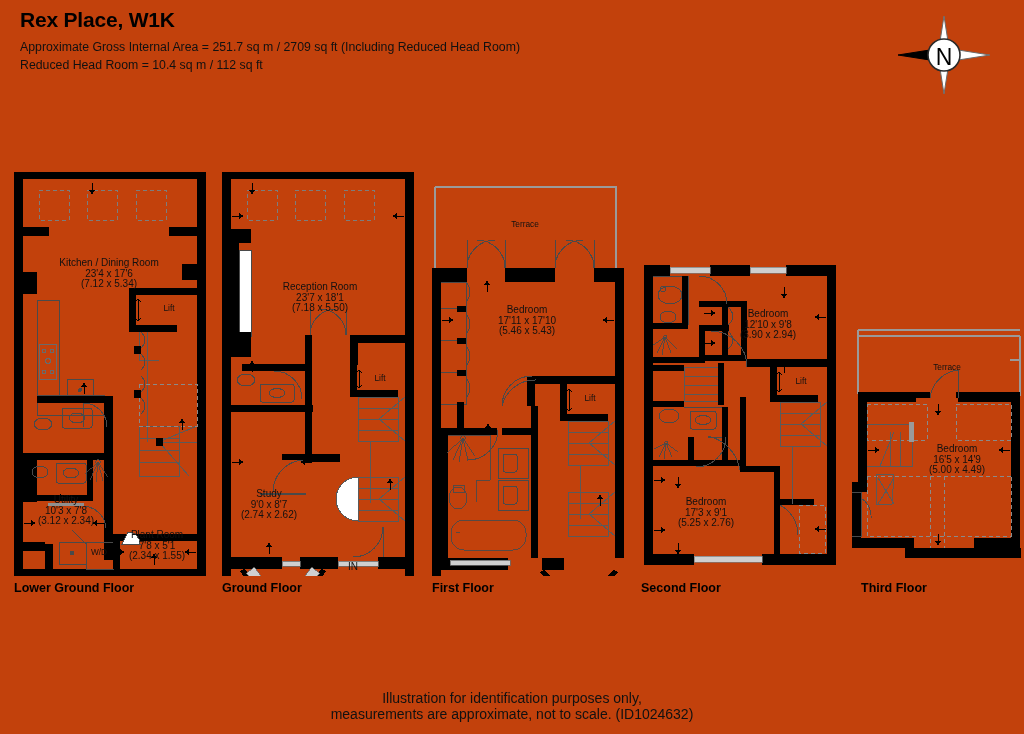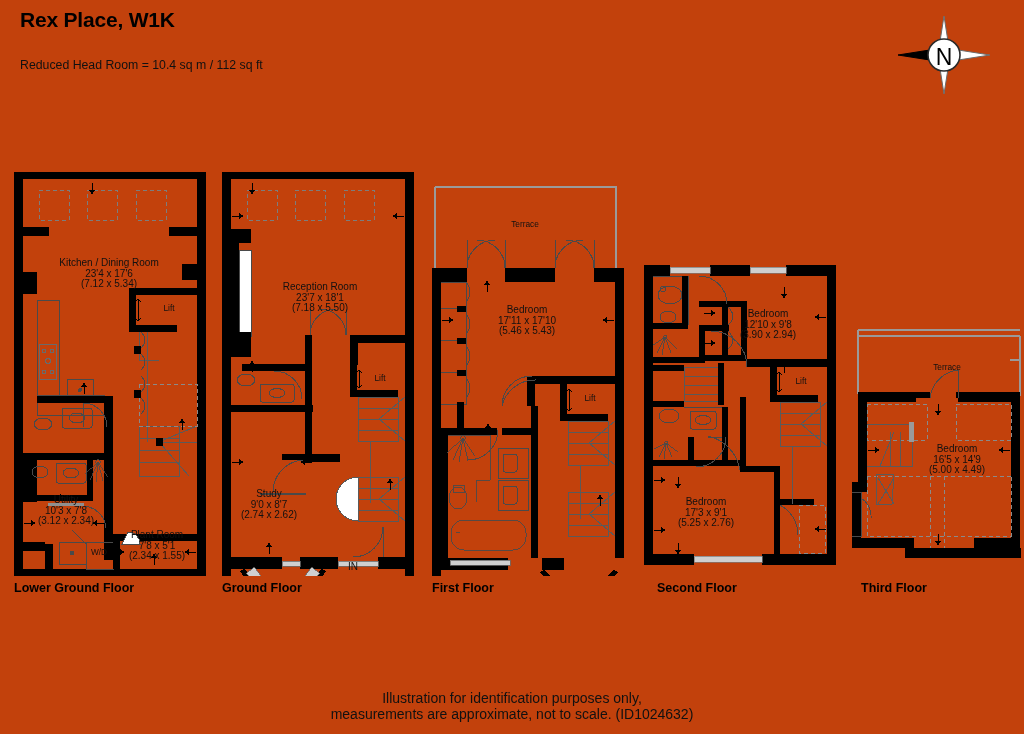--- a/index.html
+++ b/index.html
@@ -97,20 +97,21 @@
     white-space: nowrap;
     transform: translateX(-50%);
   }
 </style>
 </head>
 <body>
 
 <div id="page">
 
   <div class="title">Rex Place, W1K</div>
+  <div class="subline l1">Approximate Gross Internal Area = 251.7 sq m / 2709 sq ft (Including Reduced Head Room)</div>
   <div class="subline l2">Reduced Head Room = 10.4 sq m / 112 sq ft</div>
 
   <div class="compass">
     <svg width="96" height="82" viewBox="0 0 96 82">
 
       <polygon points="48,2 54,40 48,46 42,40" fill="#ffffff" stroke="#6b6b6b" stroke-width="1"></polygon>
 
       <polygon points="48,80 54,42 48,36 42,42" fill="#ffffff" stroke="#6b6b6b" stroke-width="1"></polygon>
 
       <polygon points="94,41 56,47 50,41 56,35" fill="#ffffff" stroke="#6b6b6b" stroke-width="1"></polygon>
@@ -666,19 +667,19 @@
     <div class="rlabel" style="left:105px; top:118px;">
       <span class="nm">Bedroom</span>
       <span class="d1">16'5 x 14'9</span>
       <span class="d2">(5.00 x 4.49)</span>
     </div>
   </div>
 
   <div class="floor-label" style="left:14px;">Lower Ground Floor</div>
   <div class="floor-label" style="left:222px;">Ground Floor</div>
   <div class="floor-label" style="left:432px;">First Floor</div>
-  <div class="floor-label" style="left:641px;margin-left:16px;">Second Floor</div>
+  <div class="floor-label" style="left:641px;">Second Floor</div>
   <div class="floor-label" style="left:861px;">Third Floor</div>
 
   <div class="footer f1">Illustration for identification purposes only,</div>
   <div class="footer f2">measurements are approximate, not to scale. (ID1024632)</div>
 
 </div>
 
 </body></html>

